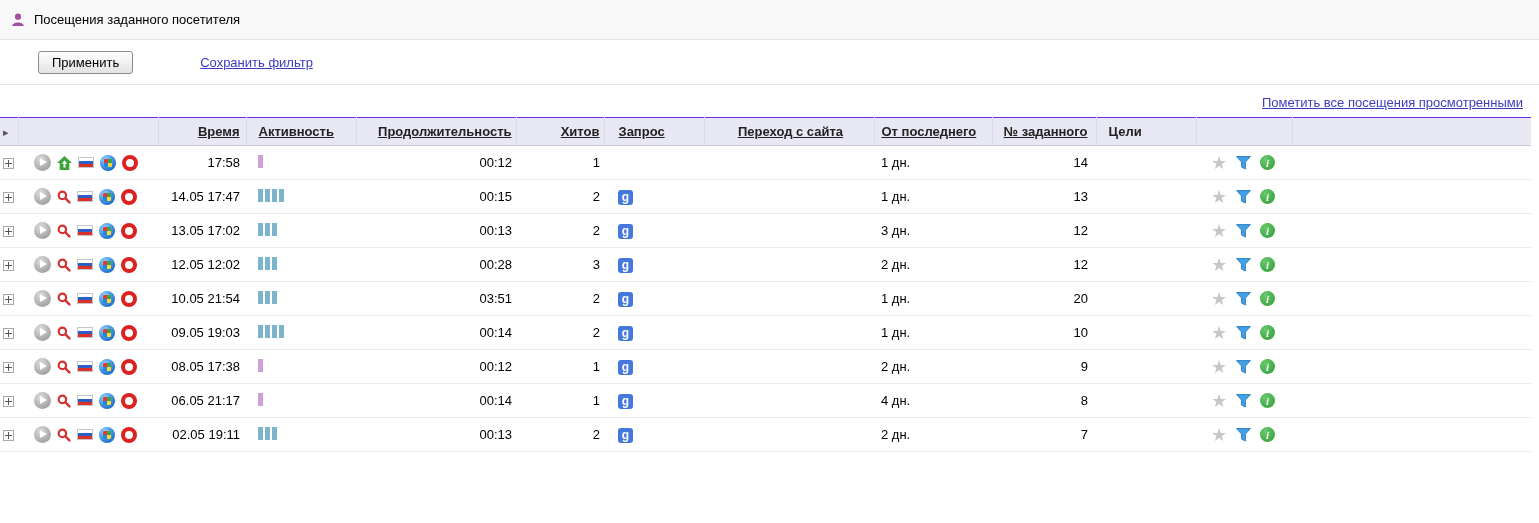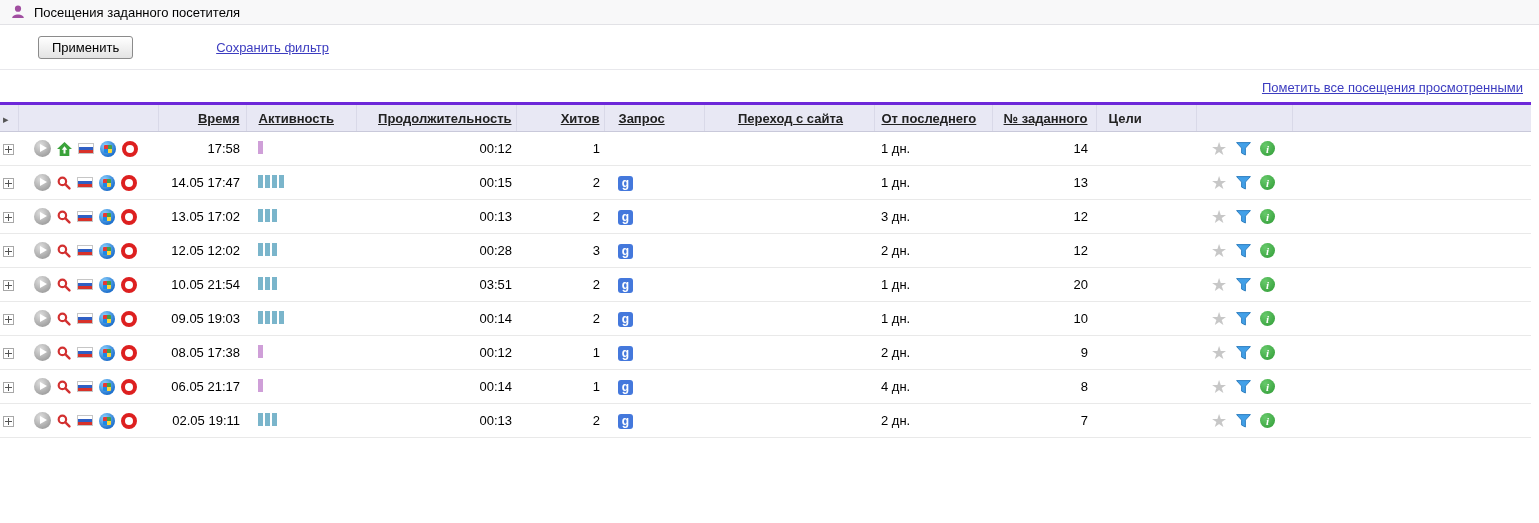--- a/index.html
+++ b/index.html
@@ -7,47 +7,47 @@
   body {
     width: 1539px; height: 523px; overflow: hidden;
     background: #fff; color: #000;
     font-family: "Liberation Sans", "DejaVu Sans", sans-serif;
     font-size: 13px;
   }
   a, .link { color: #3c3cc0; text-decoration: underline; cursor: pointer; margin-left: 43px; }
 
   
   .title-bar {
-    height: 25px; display: flex; align-items: center; gap: 8px;
+    height: 40px; display: flex; align-items: center; gap: 8px;
     padding-left: 10px; background: #f8f8f9; border-bottom: 1px solid #e2e2e6;
   }
   .title-bar .page-title { font-size: 13px; color: #000; }
 
   
   .toolbar {
-    height: 45px; display: flex; align-items: center; gap: 40px;
+    height: 45px; display: flex; align-items: center; gap: 24px;
     padding-left: 38px; background: #fff; border-bottom: 1px solid #e8e8ec;
   }
   .btn {
     font-family: inherit; font-size: 13px; color: #000;
     padding: 3px 13px; border: 1px solid #8b8b8b; border-radius: 3px;
     background: linear-gradient(#ffffff, #e3e3e3); cursor: pointer;
   }
 
   
   .markall-row { text-align: right; padding: 10px 16px 7px 0; }
 
   
   table.visits {
     border-collapse: collapse; table-layout: fixed;
     width: calc(100% - 8px);
   }
   thead th {
     background: #e8e8f4; height: 28px;
-    border-top: 3px solid #6d28d9; border-bottom: 1px solid #c9c9da;
+    border-top: 1px solid #6d28d9; border-bottom: 1px solid #c9c9da;
     border-right: 1px solid #d9d9e8;
     font-weight: bold; font-size: 13px; color: #222; white-space: nowrap;
   }
   thead th:last-child { border-right: none; }
   thead .sort { text-decoration: underline; cursor: pointer; color: #222; }
   thead .plain { color: #222; }
   tbody td {
     height: 34px; border-bottom: 1px solid #e9e9e9;
     vertical-align: middle; font-size: 13px; white-space: nowrap; overflow: hidden;
   }

